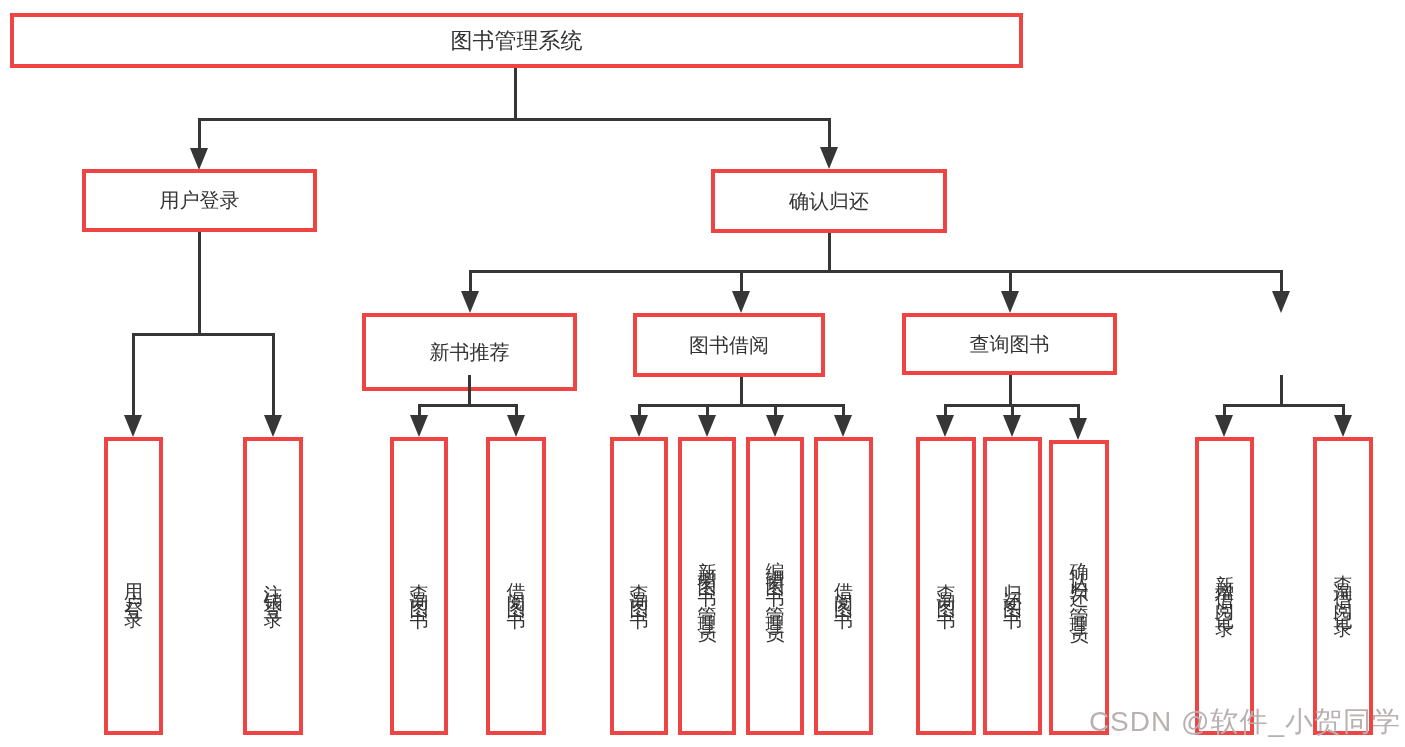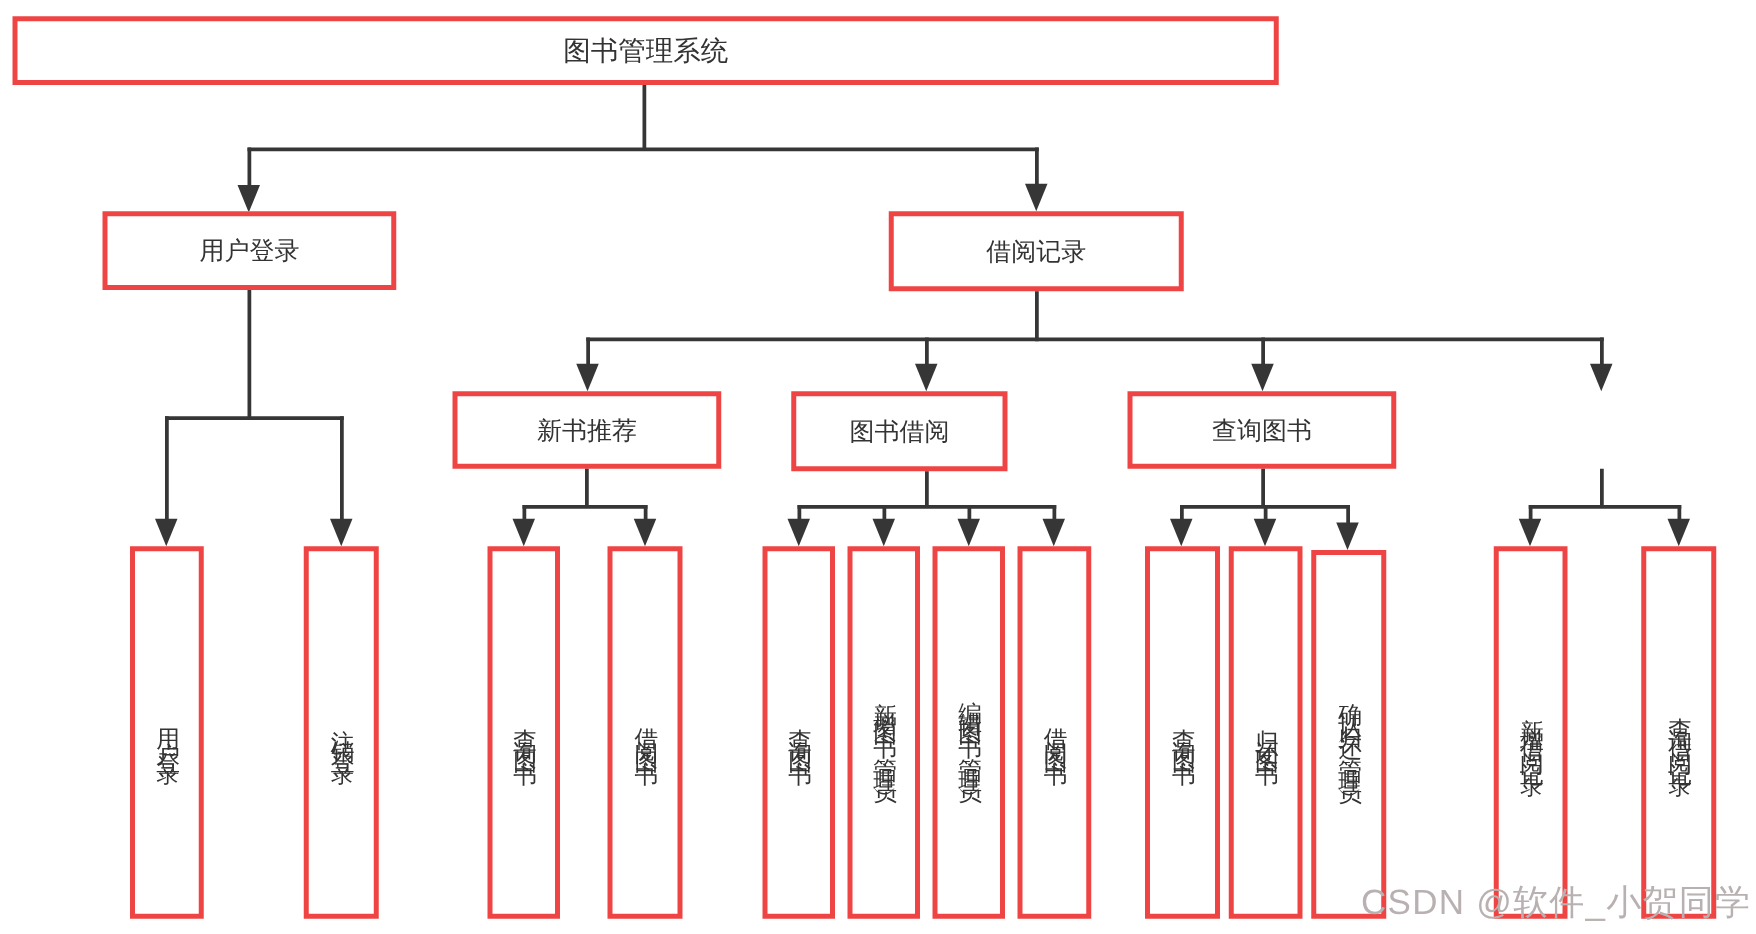--- a/index.html
+++ b/index.html
@@ -64,45 +64,45 @@
   <div class="hl" style="left:198px;top:118px;width:633px"></div>
   <div class="vl" style="left:198px;top:118px;height:32px"></div>
   <div class="arrow" style="left:190px;top:148px"></div>
   <div class="vl" style="left:828px;top:118px;height:31px"></div>
   <div class="arrow" style="left:820px;top:147px"></div>
 
   <div class="node hnode" style="left:82px;top:169px;width:235px;height:63px">
     <span>用户登录</span>
   </div>
   <div class="node hnode" style="left:711px;top:169px;width:236px;height:64px">
-    <span>借阅记录</span>
+    <span>确认归还</span>
   </div>
 
   <div class="vl" style="left:198px;top:232px;height:104px"></div>
   <div class="hl" style="left:132px;top:333px;width:143px"></div>
   <div class="vl" style="left:132px;top:333px;height:85px"></div>
   <div class="arrow" style="left:124px;top:415px"></div>
   <div class="vl" style="left:272px;top:333px;height:85px"></div>
   <div class="arrow" style="left:264px;top:415px"></div>
 
   <div class="vl" style="left:828px;top:233px;height:40px"></div>
   <div class="hl" style="left:469px;top:270px;width:814px"></div>
   <div class="vl" style="left:469px;top:270px;height:23px"></div>
   <div class="arrow" style="left:461px;top:291px"></div>
   <div class="vl" style="left:740px;top:270px;height:23px"></div>
   <div class="arrow" style="left:732px;top:291px"></div>
   <div class="vl" style="left:1009px;top:270px;height:23px"></div>
   <div class="arrow" style="left:1001px;top:291px"></div>
   <div class="vl" style="left:1280px;top:270px;height:23px"></div>
   <div class="arrow" style="left:1272px;top:291px"></div>
 
-  <div class="node hnode" style="left:362px;top:313px;width:215px;height:62px">
+  <div class="node hnode" style="left:362px;top:313px;width:215px;height:78px">
     <span>新书推荐</span>
   </div>
-  <div class="node hnode" style="left:633px;top:313px;width:173px;height:64px">
+  <div class="node hnode" style="left:633px;top:313px;width:192px;height:64px">
     <span>图书借阅</span>
   </div>
   <div class="node hnode" style="left:902px;top:313px;width:215px;height:62px">
     <span>查询图书</span>
   </div>
 
   <div class="vl" style="left:468px;top:375px;height:31px"></div>
   <div class="hl" style="left:418px;top:404px;width:100px"></div>
   <div class="vl" style="left:418px;top:404px;height:13px"></div>
   <div class="arrow" style="left:410px;top:415px"></div>

